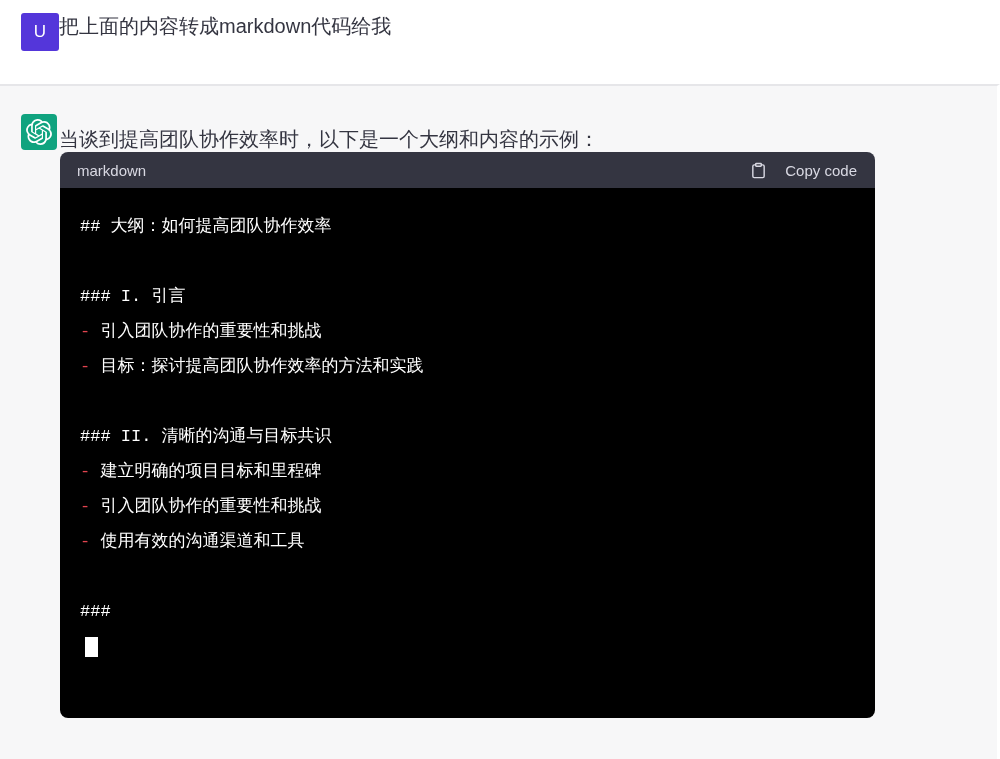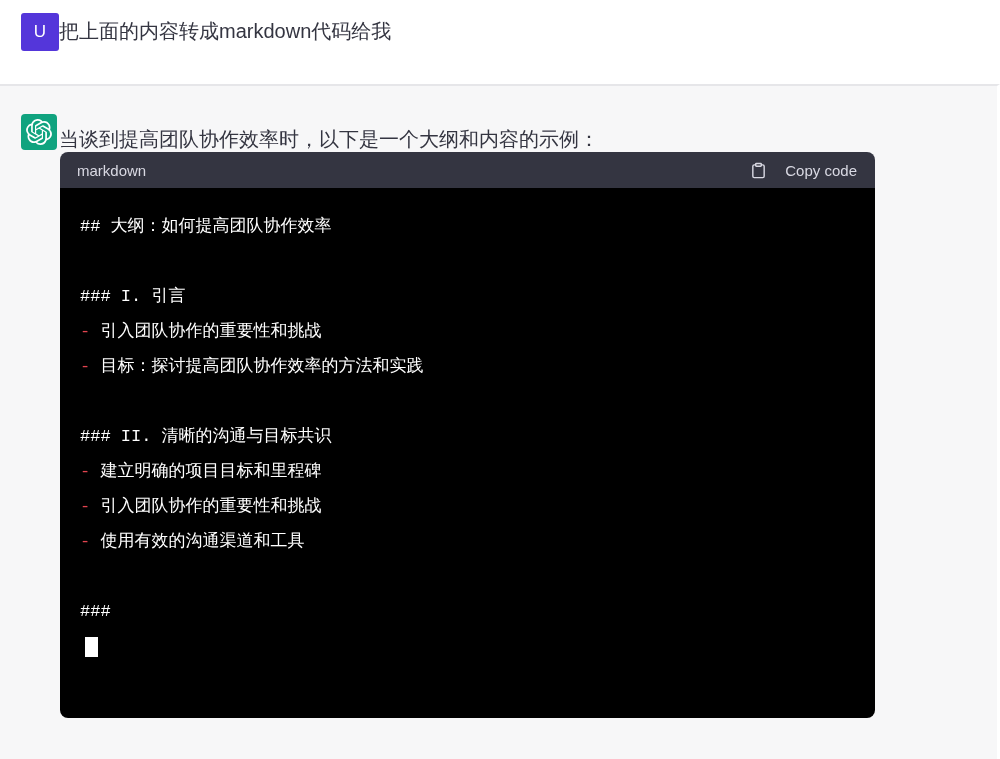--- a/index.html
+++ b/index.html
@@ -27,21 +27,20 @@
   .user-avatar {
     width: 38px; height: 38px;
     background: var(--user-avatar-bg, #5436da);
     border-radius: 3px;
     font-size: 17px;
   }
   .msg-text {
     color: var(--message-text, #343541);
     font-size: 20px;
     line-height: 26px;
-    margin-top: 5px;
   }
 
   
   .assistant-section {
     height: 675px;
     background: var(--section-bg, #f7f7f8);
     border-top: 2px solid var(--divider, #e6e6e9);
     border-right: 3px solid #ffffff;
     padding-top: 28px;
   }

